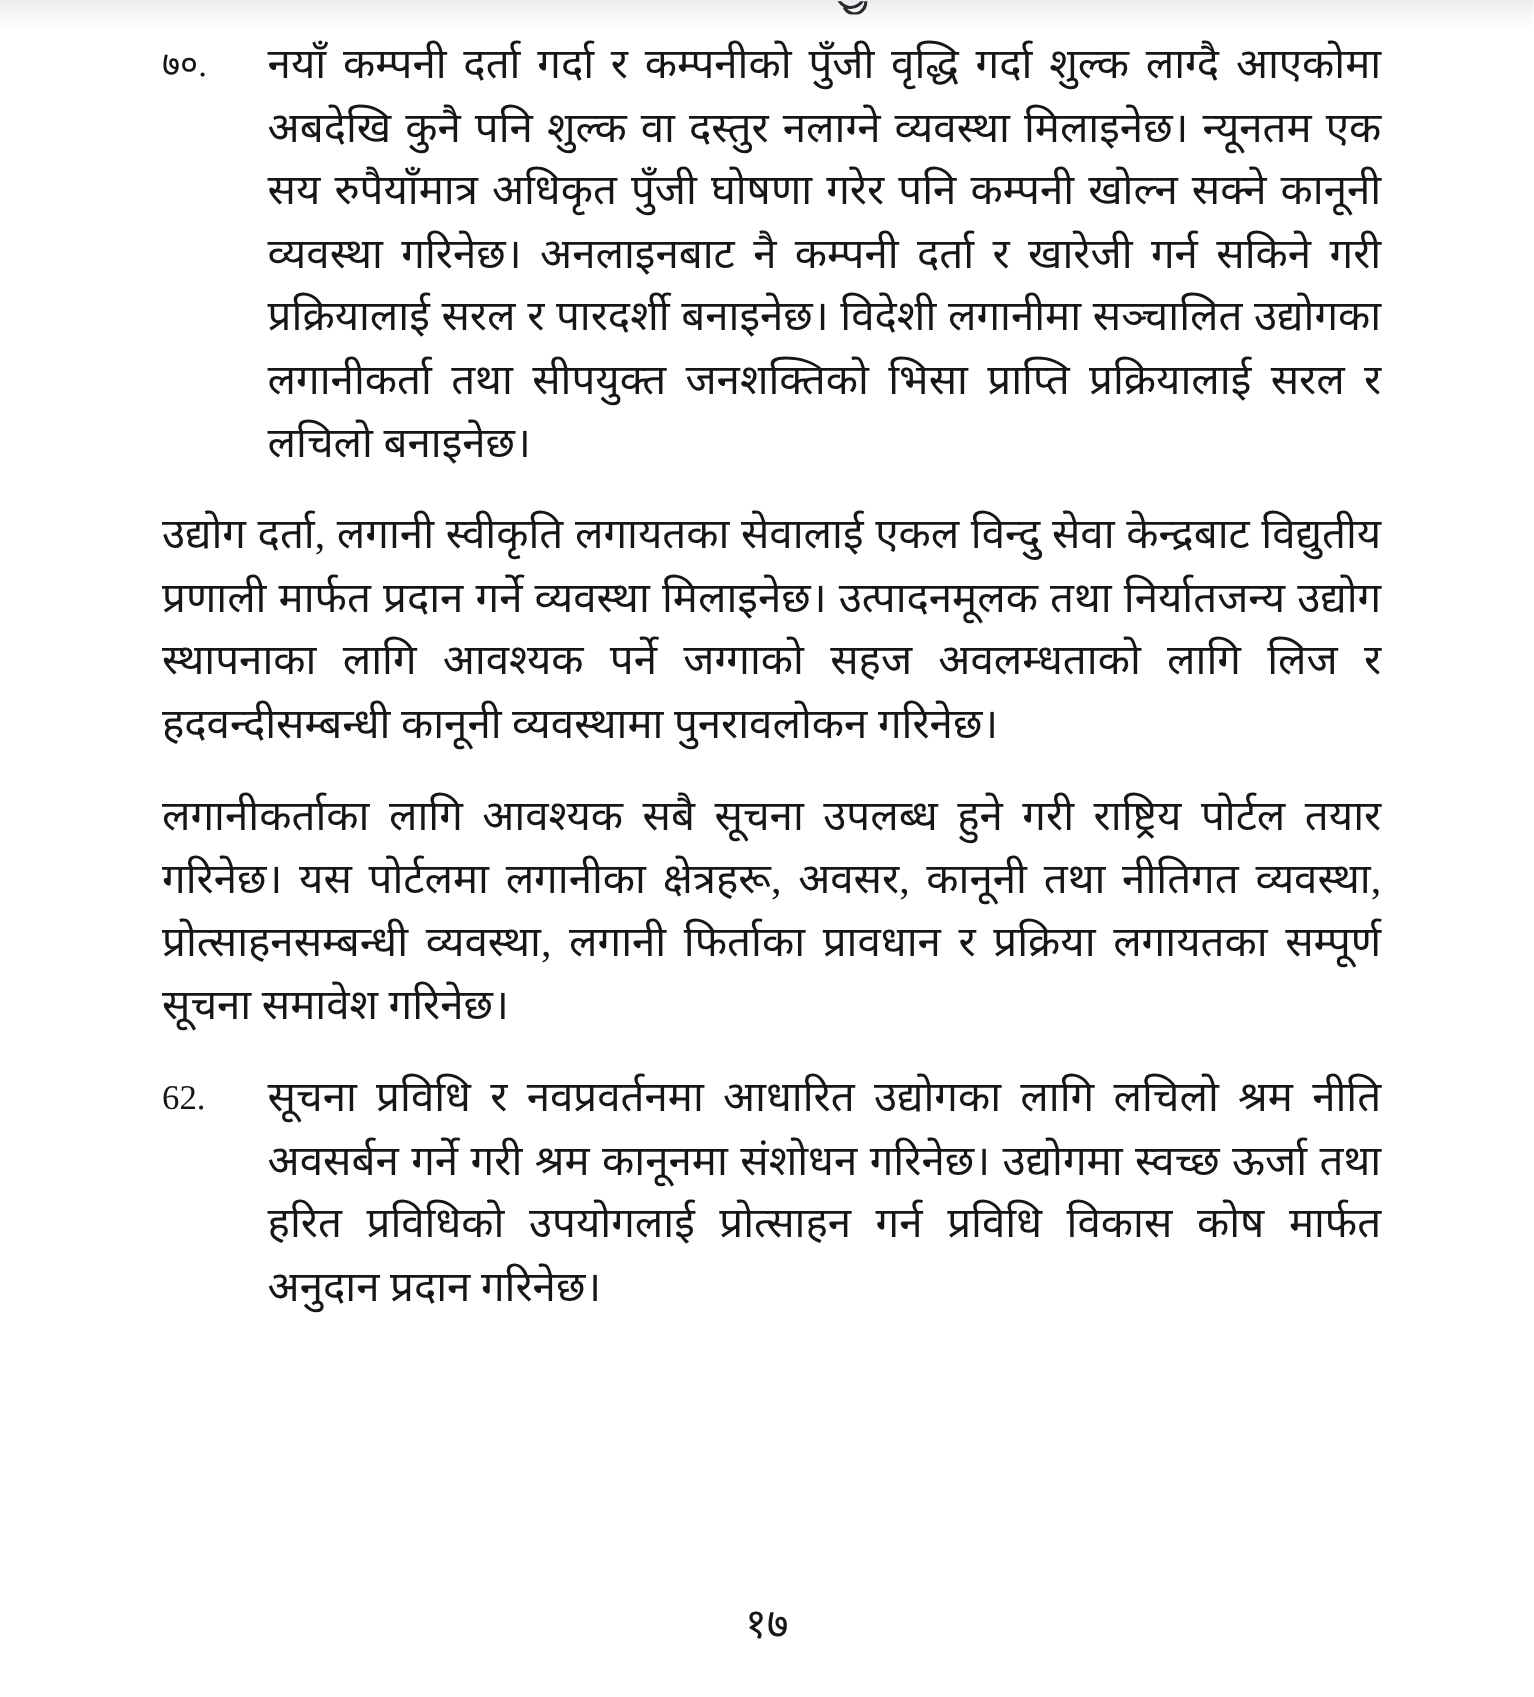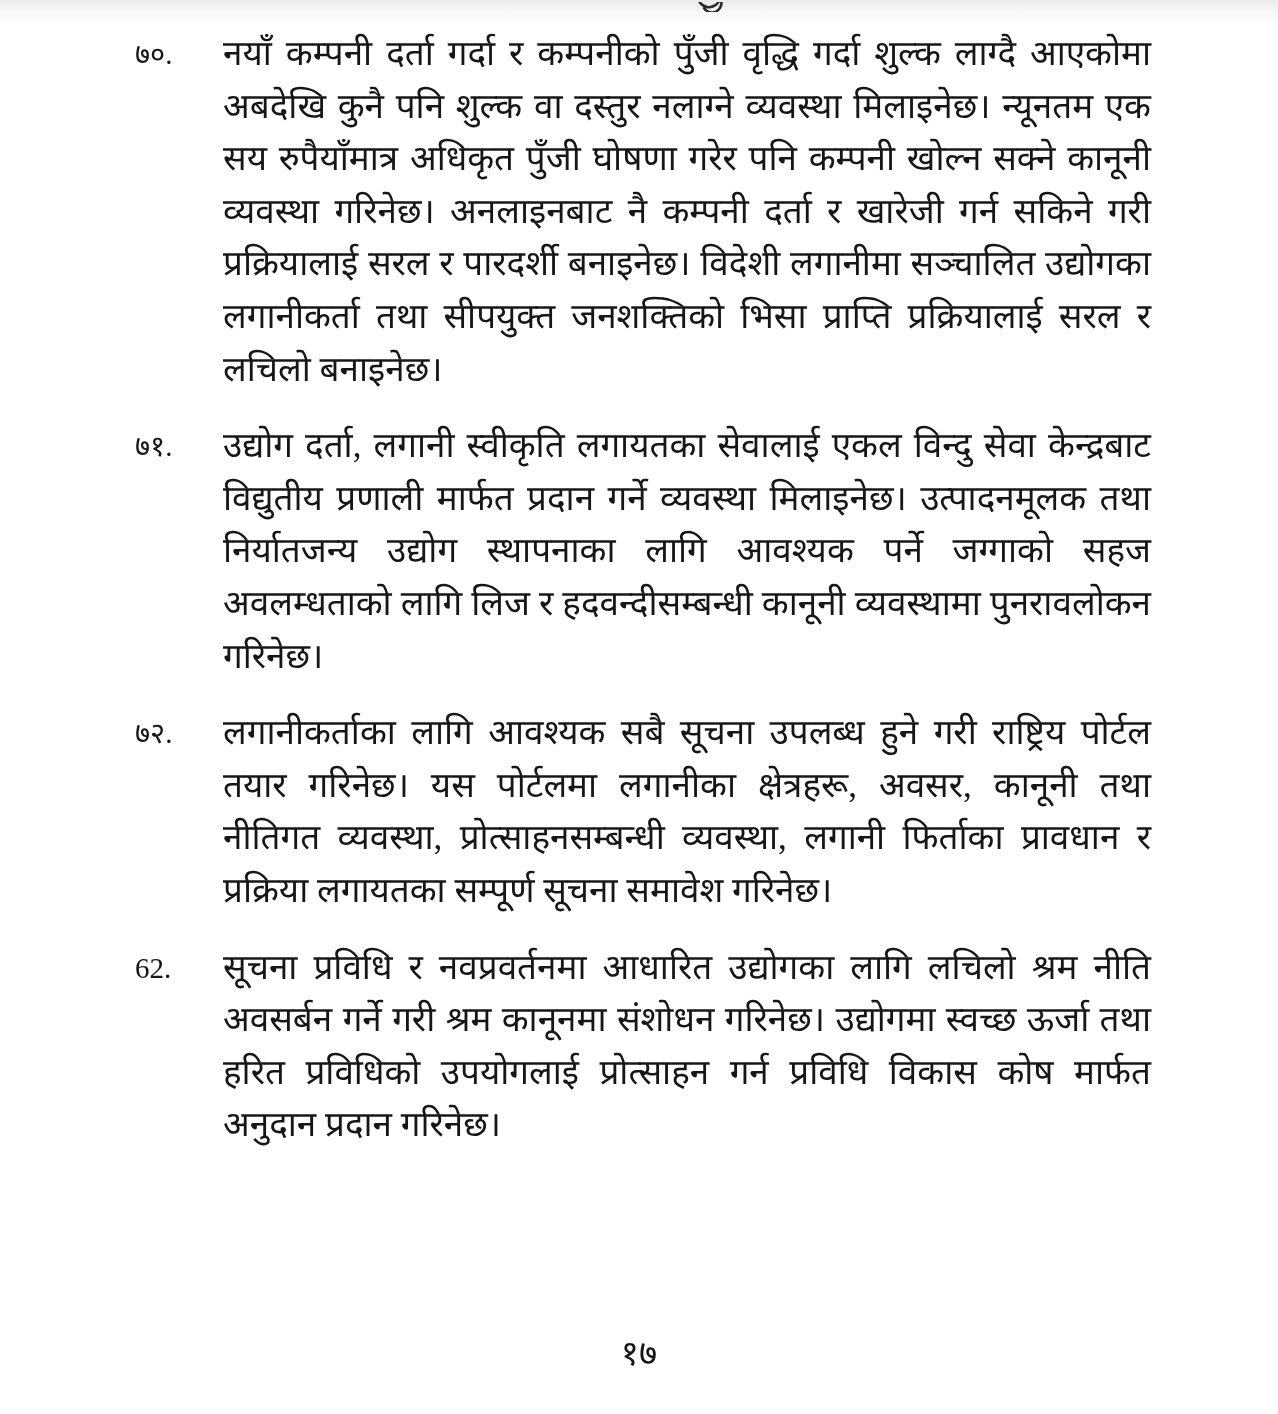--- a/index.html
+++ b/index.html
@@ -83,26 +83,24 @@
 
 <div class="doc">
 
 
   <div class="para">
     <div class="para-num">७०.</div>
     <div class="para-text">नयाँ कम्पनी दर्ता गर्दा र कम्पनीको पुँजी वृद्धि गर्दा शुल्क लाग्दै आएकोमा अबदेखि कुनै पनि शुल्क वा दस्तुर नलाग्ने व्यवस्था मिलाइनेछ। न्यूनतम एक सय रुपैयाँमात्र अधिकृत पुँजी घोषणा गरेर पनि कम्पनी खोल्न सक्ने कानूनी व्यवस्था गरिनेछ। अनलाइनबाट नै कम्पनी दर्ता र खारेजी गर्न सकिने गरी प्रक्रियालाई सरल र पारदर्शी बनाइनेछ। विदेशी लगानीमा सञ्चालित उद्योगका लगानीकर्ता तथा सीपयुक्त जनशक्तिको भिसा प्राप्ति प्रक्रियालाई सरल र लचिलो बनाइनेछ।</div>
   </div>
 
   <div class="para">
-    <div class="para-num">७१.</div>
     <div class="para-text">उद्योग दर्ता, लगानी स्वीकृति लगायतका सेवालाई एकल विन्दु सेवा केन्द्रबाट विद्युतीय प्रणाली मार्फत प्रदान गर्ने व्यवस्था मिलाइनेछ। उत्पादनमूलक तथा निर्यातजन्य उद्योग स्थापनाका लागि आवश्यक पर्ने जग्गाको सहज अवलम्धताको लागि लिज र हदवन्दीसम्बन्धी कानूनी व्यवस्थामा पुनरावलोकन गरिनेछ।</div>
   </div>
 
   <div class="para">
-    <div class="para-num">७२.</div>
     <div class="para-text">लगानीकर्ताका लागि आवश्यक सबै सूचना उपलब्ध हुने गरी राष्ट्रिय पोर्टल तयार गरिनेछ। यस पोर्टलमा लगानीका क्षेत्रहरू, अवसर, कानूनी तथा नीतिगत व्यवस्था, प्रोत्साहनसम्बन्धी व्यवस्था, लगानी फिर्ताका प्रावधान र प्रक्रिया लगायतका सम्पूर्ण सूचना समावेश गरिनेछ।</div>
   </div>
 
   <div class="para">
     <div class="para-num">62.</div>
     <div class="para-text">सूचना प्रविधि र नवप्रवर्तनमा आधारित उद्योगका लागि लचिलो श्रम नीति अवसर्बन गर्ने गरी श्रम कानूनमा संशोधन गरिनेछ। उद्योगमा स्वच्छ ऊर्जा तथा हरित प्रविधिको उपयोगलाई प्रोत्साहन गर्न प्रविधि विकास कोष मार्फत अनुदान प्रदान गरिनेछ।</div>
   </div>
 
 </div>
 

